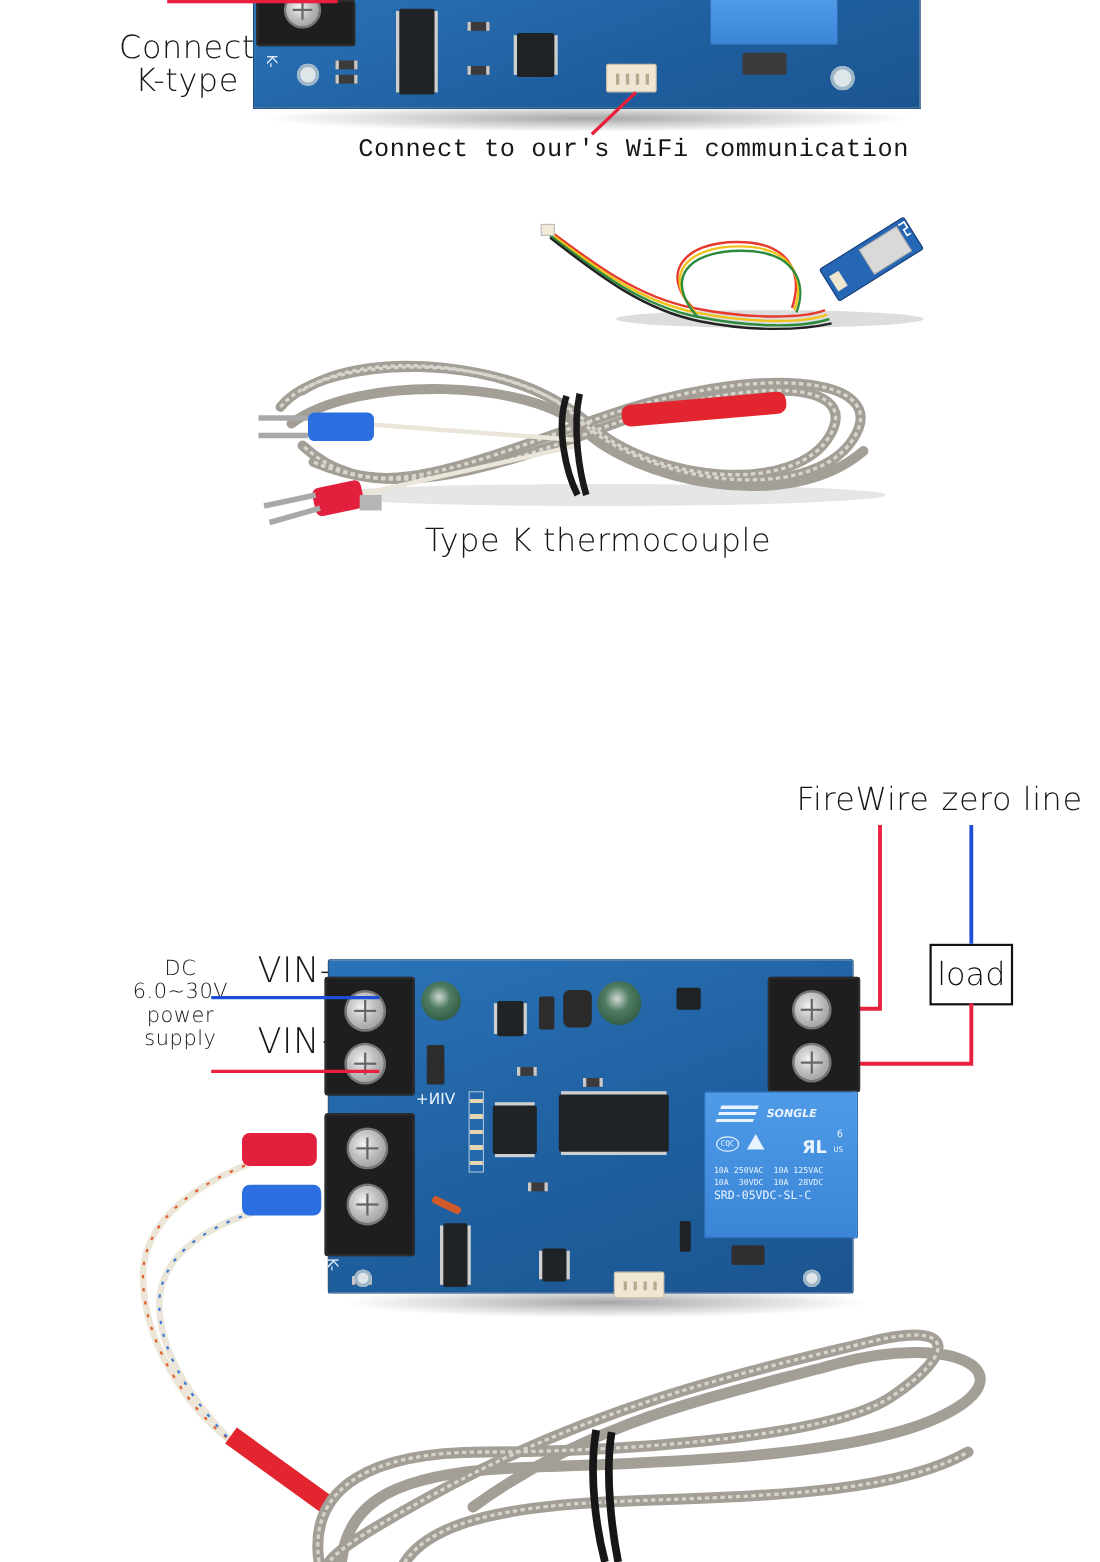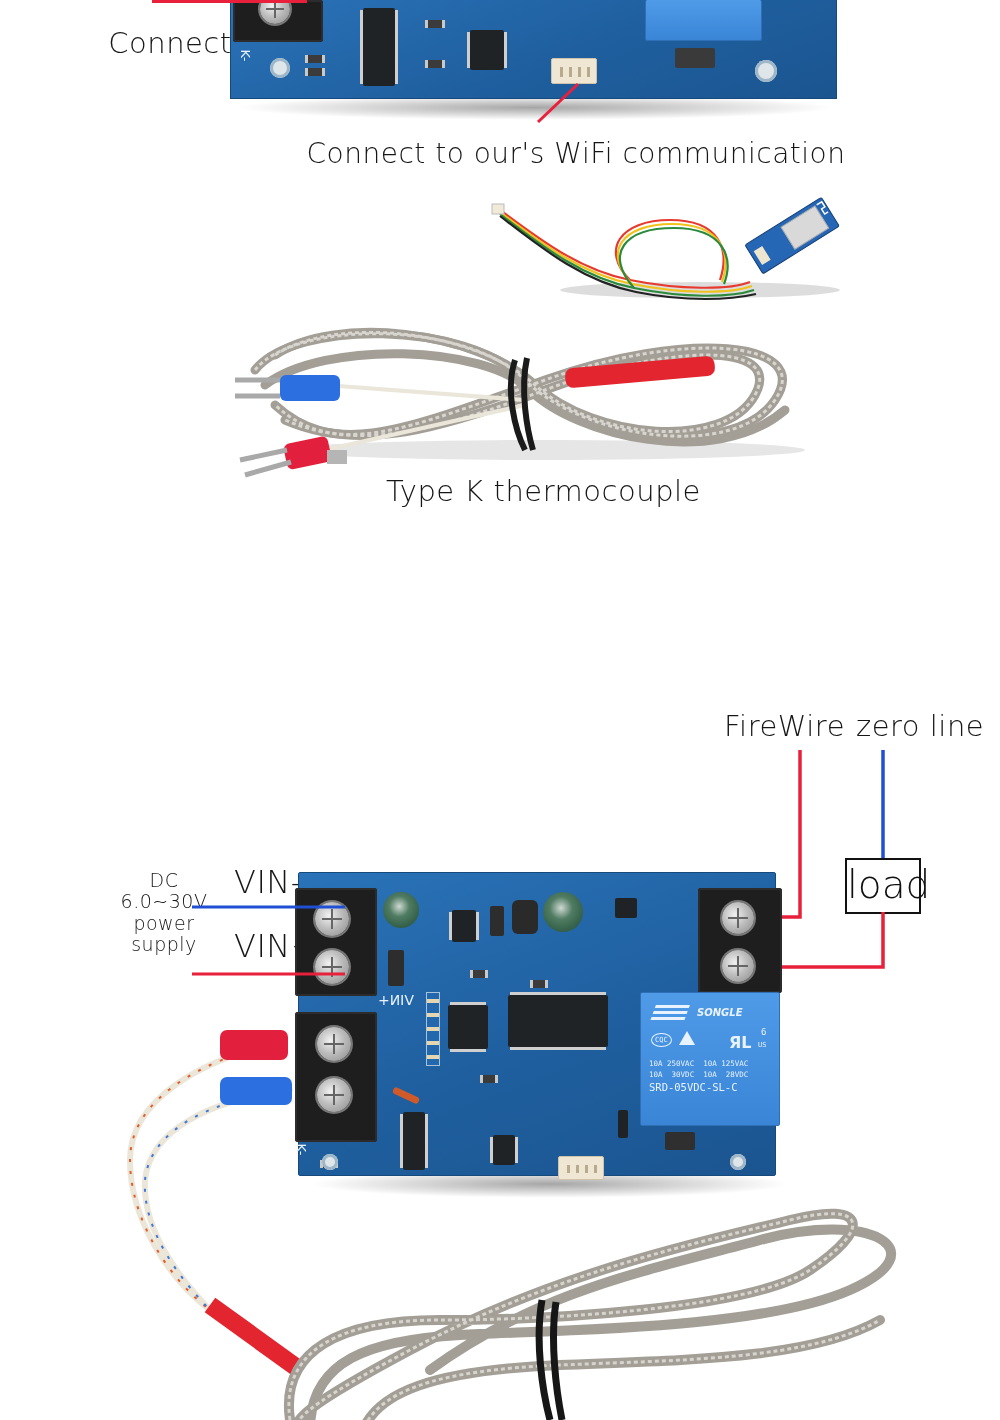--- a/index.html
+++ b/index.html
@@ -49,27 +49,28 @@
   </div>
   <div class="relay" style="left:420px;top:0;width:115px;height:40px;border-top:none;"></div>
   <div class="chip" style="left:450px;top:48px;width:40px;height:20px;background:#3a3a3a;"></div>
   <div class="hole" style="left:530px;top:60px;width:22px;height:22px;"></div>
 </div>
 
 <div class="wire" style="left:152px;top:0;width:155px;height:3px;background:#e8203c;"></div>
 
 <div class="label" style="left:24px;top:28px;width:220px;font-size:29px;">
   <div>Connect</div>
+  <div>K-type</div>
 </div>
 
 <svg class="abs" style="left:530px;top:80px;" width="60" height="50">
   <line x1="48" y1="4" x2="8" y2="42" stroke="#e8203c" stroke-width="3"></line>
 </svg>
 
-<div class="label" style="left:250px;top:136px;width:580px;font-size:28px;line-height:1.27;">
+<div class="label" style="left:250px;top:122px;width:580px;font-size:23px;line-height:1.27;font-family:Liberation Mono, monospace;">
   <div>Connect to our's WiFi communication</div>
 </div>
 
 <svg class="abs" style="left:480px;top:190px;" width="380" height="120">
   <ellipse cx="220" cy="100" rx="140" ry="8" fill="#cfcfcf" opacity="0.7"></ellipse>
   <g fill="none" stroke-width="2.2">
     <path d="M20 20 C60 50,100 80,150 90 S250 100,270 92" stroke="#e63a2e"></path>
     <path d="M20 22 C62 54,102 84,152 94 S250 104,272 96" stroke="#f0c21c"></path>
     <path d="M20 24 C64 58,104 88,154 98 S250 108,274 100" stroke="#2c8a3d"></path>
     <path d="M20 26 C66 62,106 92,156 102 S250 110,276 104" stroke="#222"></path>
@@ -116,21 +117,21 @@
     <rect x="112" y="140" width="20" height="14" fill="#b5b5b5"></rect>
   </g>
 </svg>
 
 <div class="label" style="left:330px;top:476px;width:355px;font-size:29px;">Type K thermocouple</div>
 
 <div class="label" style="left:688px;top:711px;font-size:29px;text-align:left;">FireWire</div>
 <div class="label" style="left:820px;top:711px;font-size:29px;text-align:left;">zero line</div>
 
 <div class="loadbox" style="left:845px;top:858px;width:72px;height:52px;">
-  <span style="font-size:39px;line-height:50px;">load</span>
+  <span style="font-size:29px;line-height:50px;">load</span>
 </div>
 
 <svg class="abs" style="left:700px;top:745px;" width="300" height="230">
   <polyline points="100,5 100,172 30,172" fill="none" stroke="#e8203c" stroke-width="3.5"></polyline>
   <line x1="183" y1="5" x2="183" y2="113" stroke="#1f4fd6" stroke-width="3.5"></line>
   <polyline points="183,167 183,222 30,222" fill="none" stroke="#e8203c" stroke-width="3.5"></polyline>
 </svg>
 
 <div class="label" style="left:64px;top:870px;width:128px;font-size:19px;line-height:1.12;">
   <div>DC</div>

